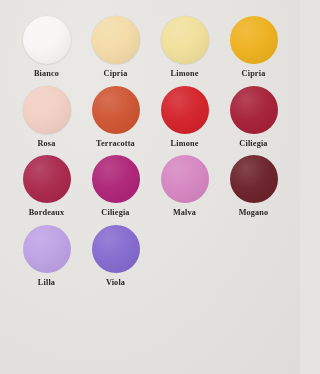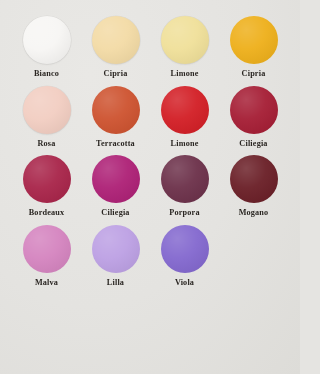--- a/index.html
+++ b/index.html
@@ -121,30 +121,26 @@
       </div>
       <div class="cell">
         <div class="swatch" style="background: rgb(169, 38, 75);"></div>
         <div class="label">Bordeaux</div>
       </div>
       <div class="cell">
         <div class="swatch" style="background: rgb(174, 34, 119);"></div>
         <div class="label">Ciliegia</div>
       </div>
       <div class="cell">
-        <div class="swatch" style="background: rgb(109, 50, 75);"></div>
-        <div class="label">Porpora</div>
+        <div class="swatch" style="background: rgb(213, 133, 192);"></div>
+        <div class="label">Malva</div>
       </div>
       <div class="cell">
         <div class="swatch" style="background: rgb(107, 32, 40);"></div>
         <div class="label">Mogano</div>
-      </div>
-      <div class="cell">
-        <div class="swatch" style="background: rgb(213, 133, 192);"></div>
-        <div class="label">Malva</div>
       </div>
       <div class="cell">
         <div class="swatch" style="background: rgb(189, 161, 228);"></div>
         <div class="label">Lilla</div>
       </div>
       <div class="cell">
         <div class="swatch" style="background: rgb(132, 105, 207);"></div>
         <div class="label">Viola</div>
       </div>
       <div class="cell empty">

